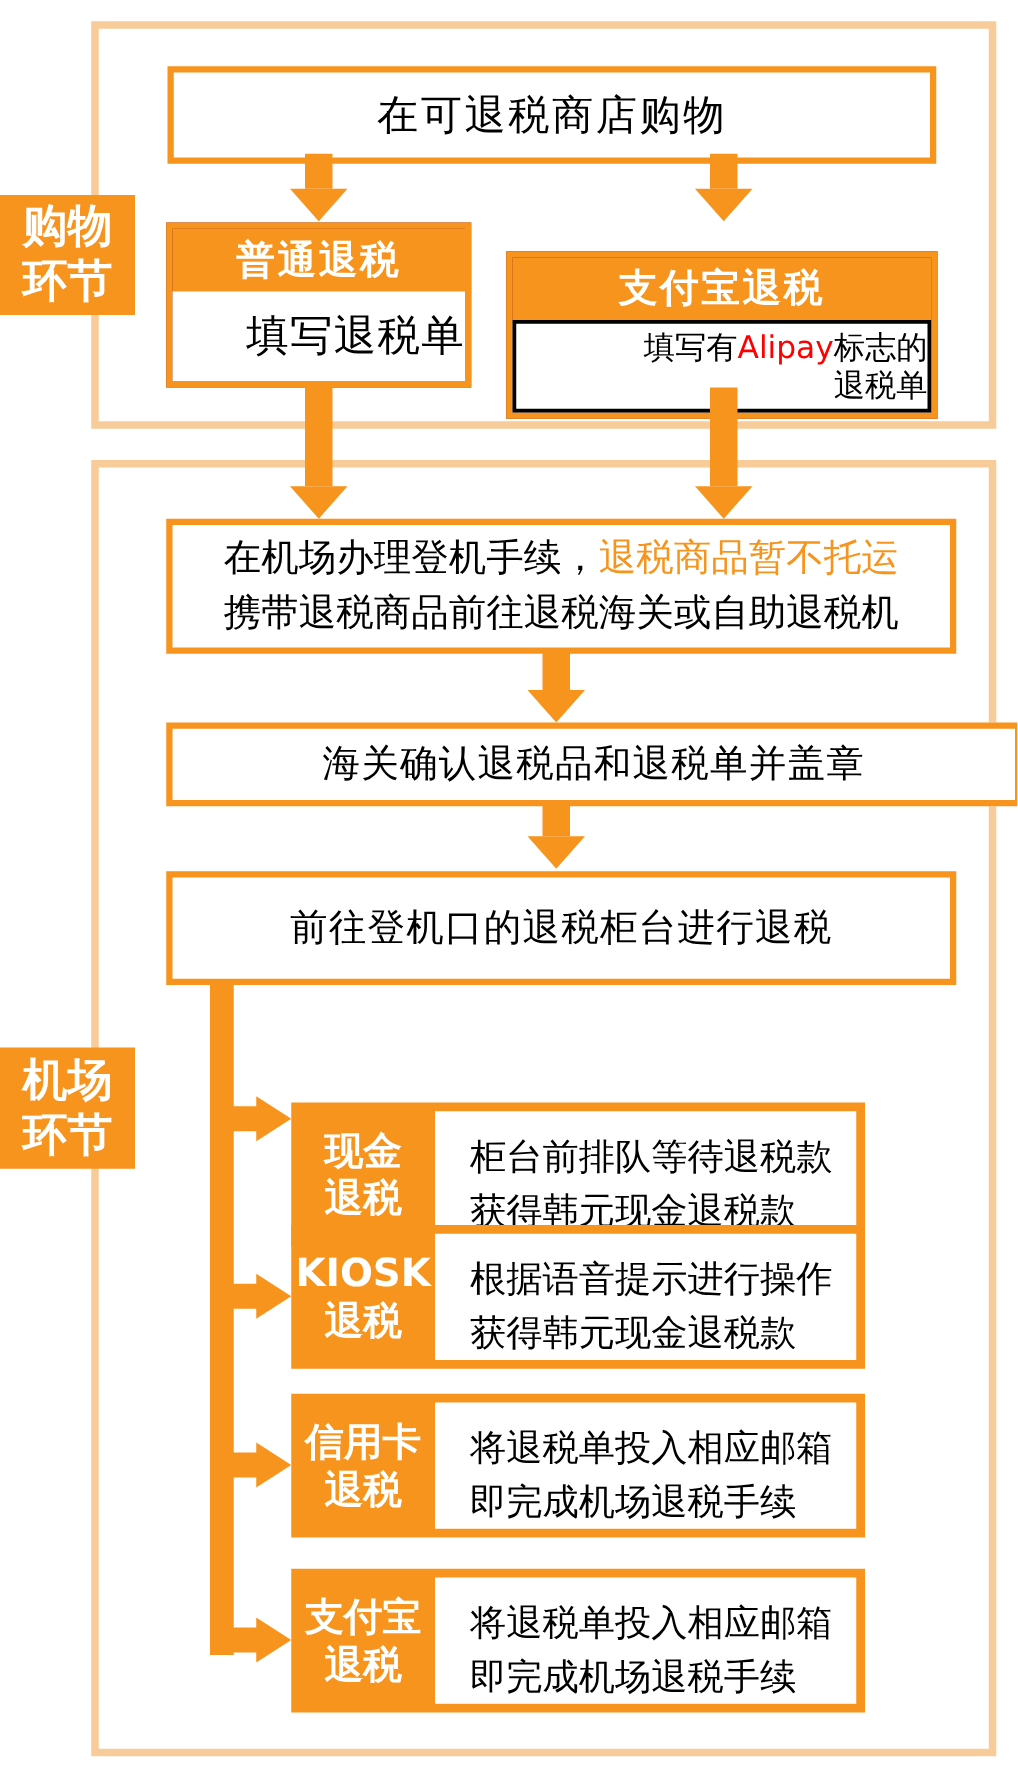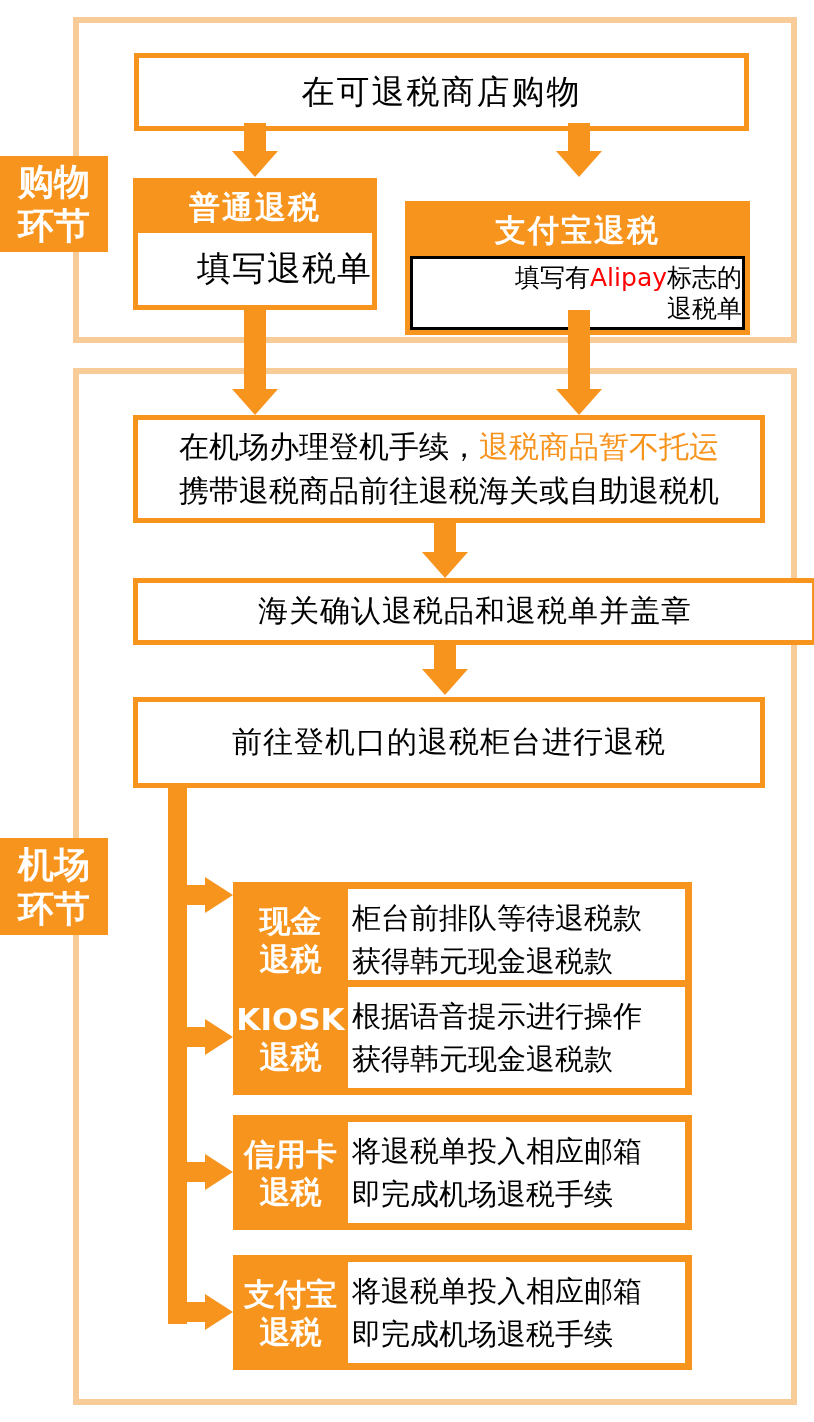--- a/index.html
+++ b/index.html
@@ -63,22 +63,22 @@
 
   
   .option{position:absolute;left:233px;width:459px;height:115px;background:#F7941E;z-index:2;}
   .option-label{
     position:absolute;left:0;top:0;bottom:0;width:115px;color:#fff;
     display:flex;flex-direction:column;align-items:center;justify-content:center;
     font-size:31px;font-weight:bold;line-height:38px;text-align:center;
   }
   .option-desc{
     position:absolute;left:115px;top:7px;right:7px;bottom:7px;background:#fff;
-    display:flex;flex-direction:column;justify-content:center;
-    padding-left:4px;box-sizing:border-box;
+    display:flex;flex-direction:column;justify-content:flex-end;
+    padding-left:28px;box-sizing:border-box;
     font-size:29px;color:#000;line-height:43px;text-align:left;
   }
   #option-0{top:882px;}
   #option-1{top:980px;}
   #option-2{top:1115px;}
   #option-3{top:1255px;}
 </style>
 </head>
 <body>
 

